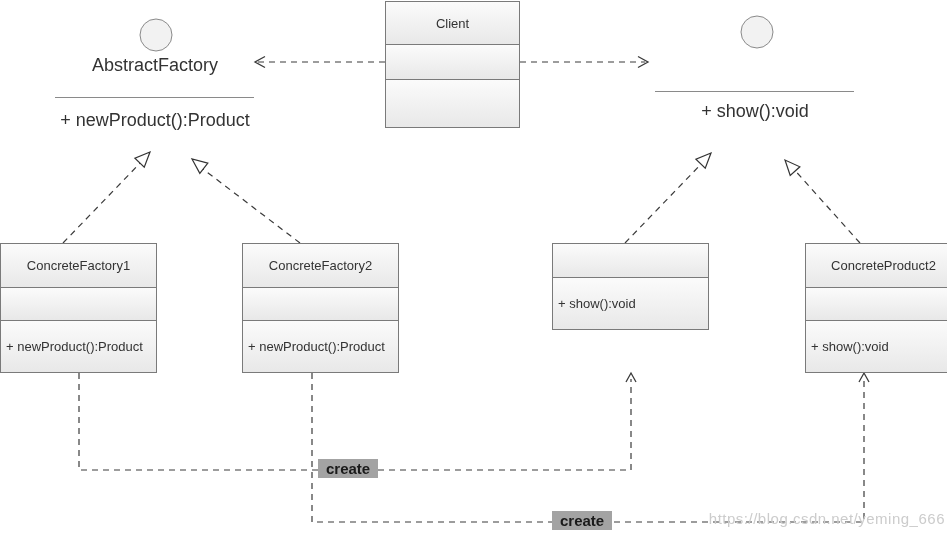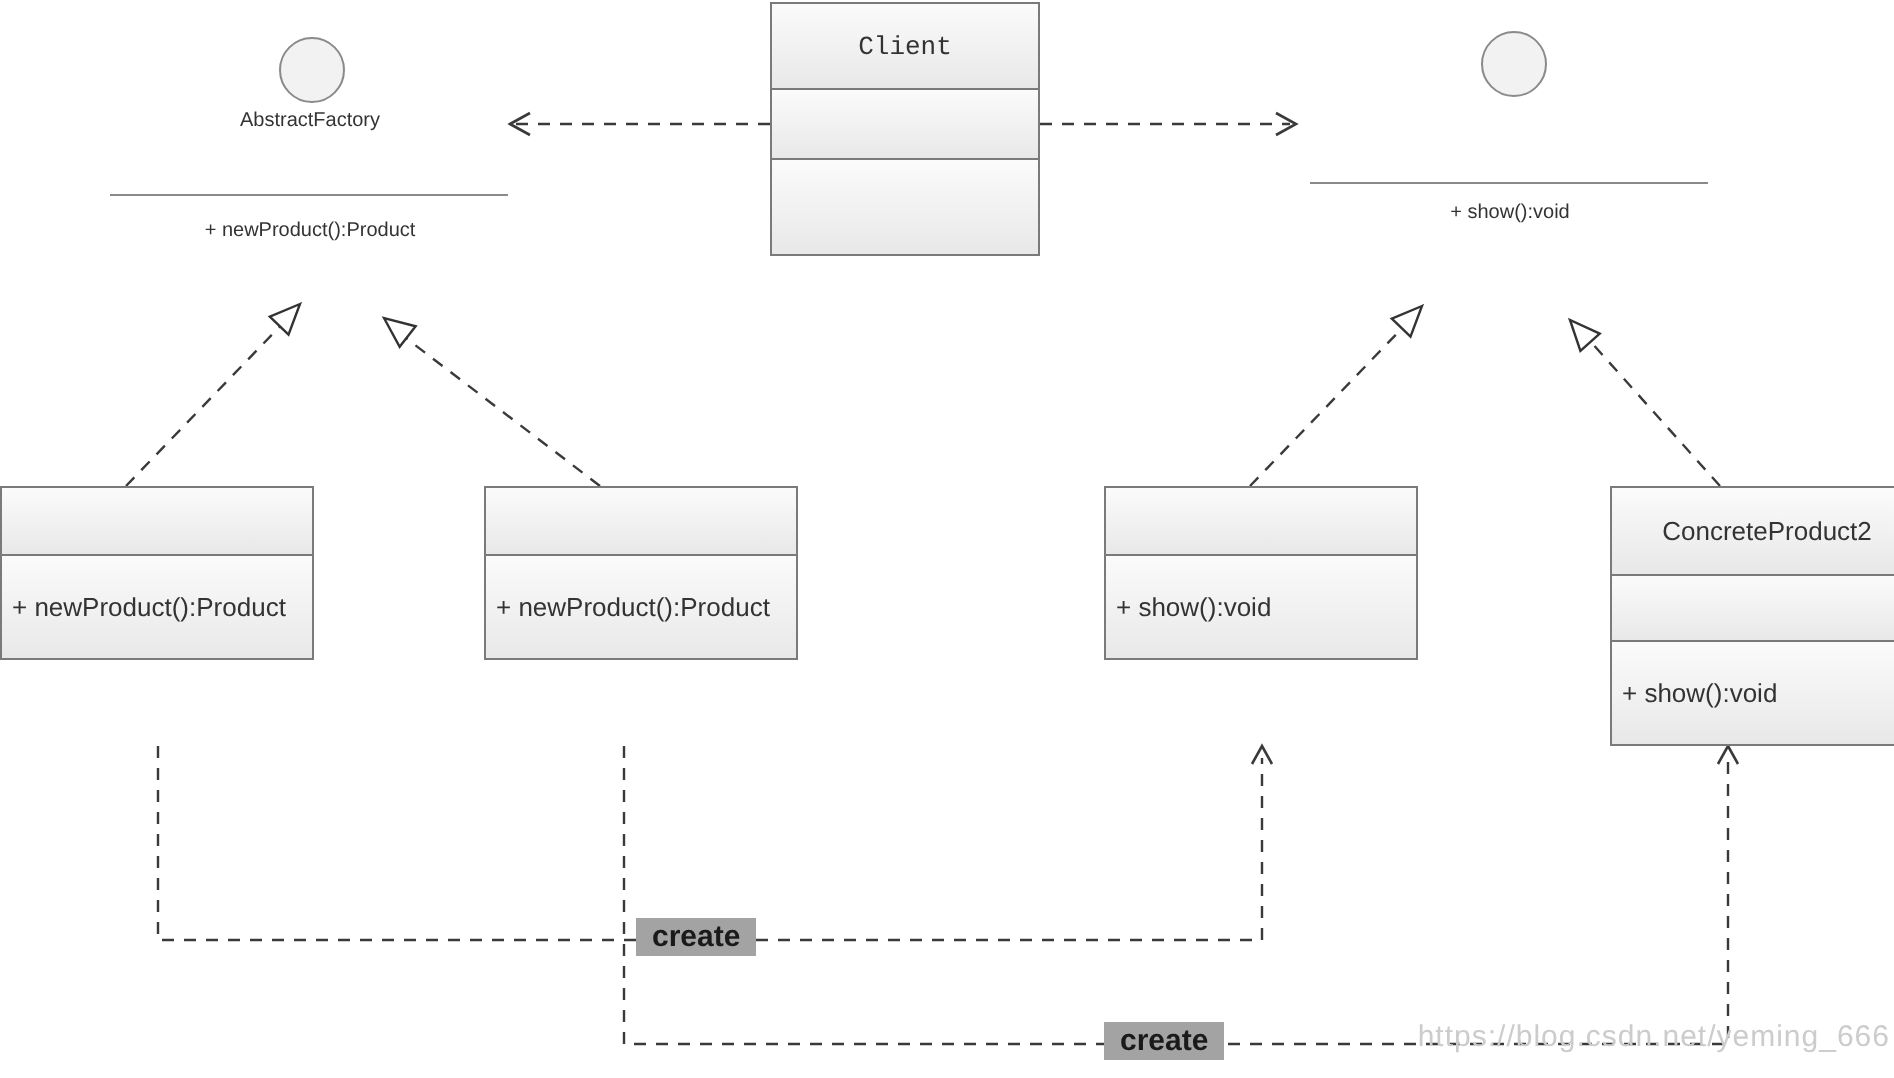--- a/index.html
+++ b/index.html
@@ -15,21 +15,21 @@
   svg.lines { position: absolute; left: 0; top: 0; }
   .dash { stroke: #3a3a3a; stroke-width: 1.2; fill: none; stroke-dasharray: 6 5; }
   .solid { stroke: #8a8a8a; stroke-width: 1; }
   .open-arrow { stroke: #3a3a3a; stroke-width: 1.3; fill: none; }
   .tri { fill: #ffffff; stroke: #333333; stroke-width: 1.2; }
   .iface-circle { fill: #f2f2f2; stroke: #8a8a8a; stroke-width: 1; }
 
   .label {
     position: absolute;
     text-align: center;
-    font-size: 10px;
+    font-size: 18px;
     color: #333333;
     white-space: nowrap;
   }
 
   .uml-class {
     position: absolute;
     border: 1px solid #7a7a7a;
     background: #ffffff;
   }
   .comp {
@@ -128,31 +128,33 @@
       <path d="M859,382 L864,373 L869,382" class="open-arrow"></path>
     </g>
   </svg>
 
   <div class="label" style="left:55px; top:55px; width:200px;">AbstractFactory</div>
   <div class="label" style="left:55px; top:110px; width:200px;">+ newProduct():Product</div>
 
   <div class="label" style="left:655px; top:101px; width:200px;">+ show():void</div>
 
   <div class="uml-class" style="left:385px; top:1px; width:133px;">
-    <div class="comp" style="height:42px;font-family:Liberation Mono, monospace;">Client</div>
+    <div class="comp" style="height:42px;">Client</div>
     <div class="comp" style="height:35px;"></div>
     <div class="comp" style="height:48px;"></div>
   </div>
 
   <div class="uml-class" style="left:0px; top:243px; width:155px;">
+    <div class="comp" style="height:43px;">ConcreteFactory1</div>
     <div class="comp" style="height:33px;"></div>
     <div class="comp m" style="height:52px;">+ newProduct():Product</div>
   </div>
 
   <div class="uml-class" style="left:242px; top:243px; width:155px;">
+    <div class="comp" style="height:43px;">ConcreteFactory2</div>
     <div class="comp" style="height:33px;"></div>
     <div class="comp m" style="height:52px;">+ newProduct():Product</div>
   </div>
 
   <div class="uml-class" style="left:552px; top:243px; width:155px;">
     <div class="comp" style="height:33px;"></div>
     <div class="comp m" style="height:52px;">+ show():void</div>
   </div>
 
   <div class="uml-class" style="left:789px; top:243px; width:155px;margin-left:16px;">

